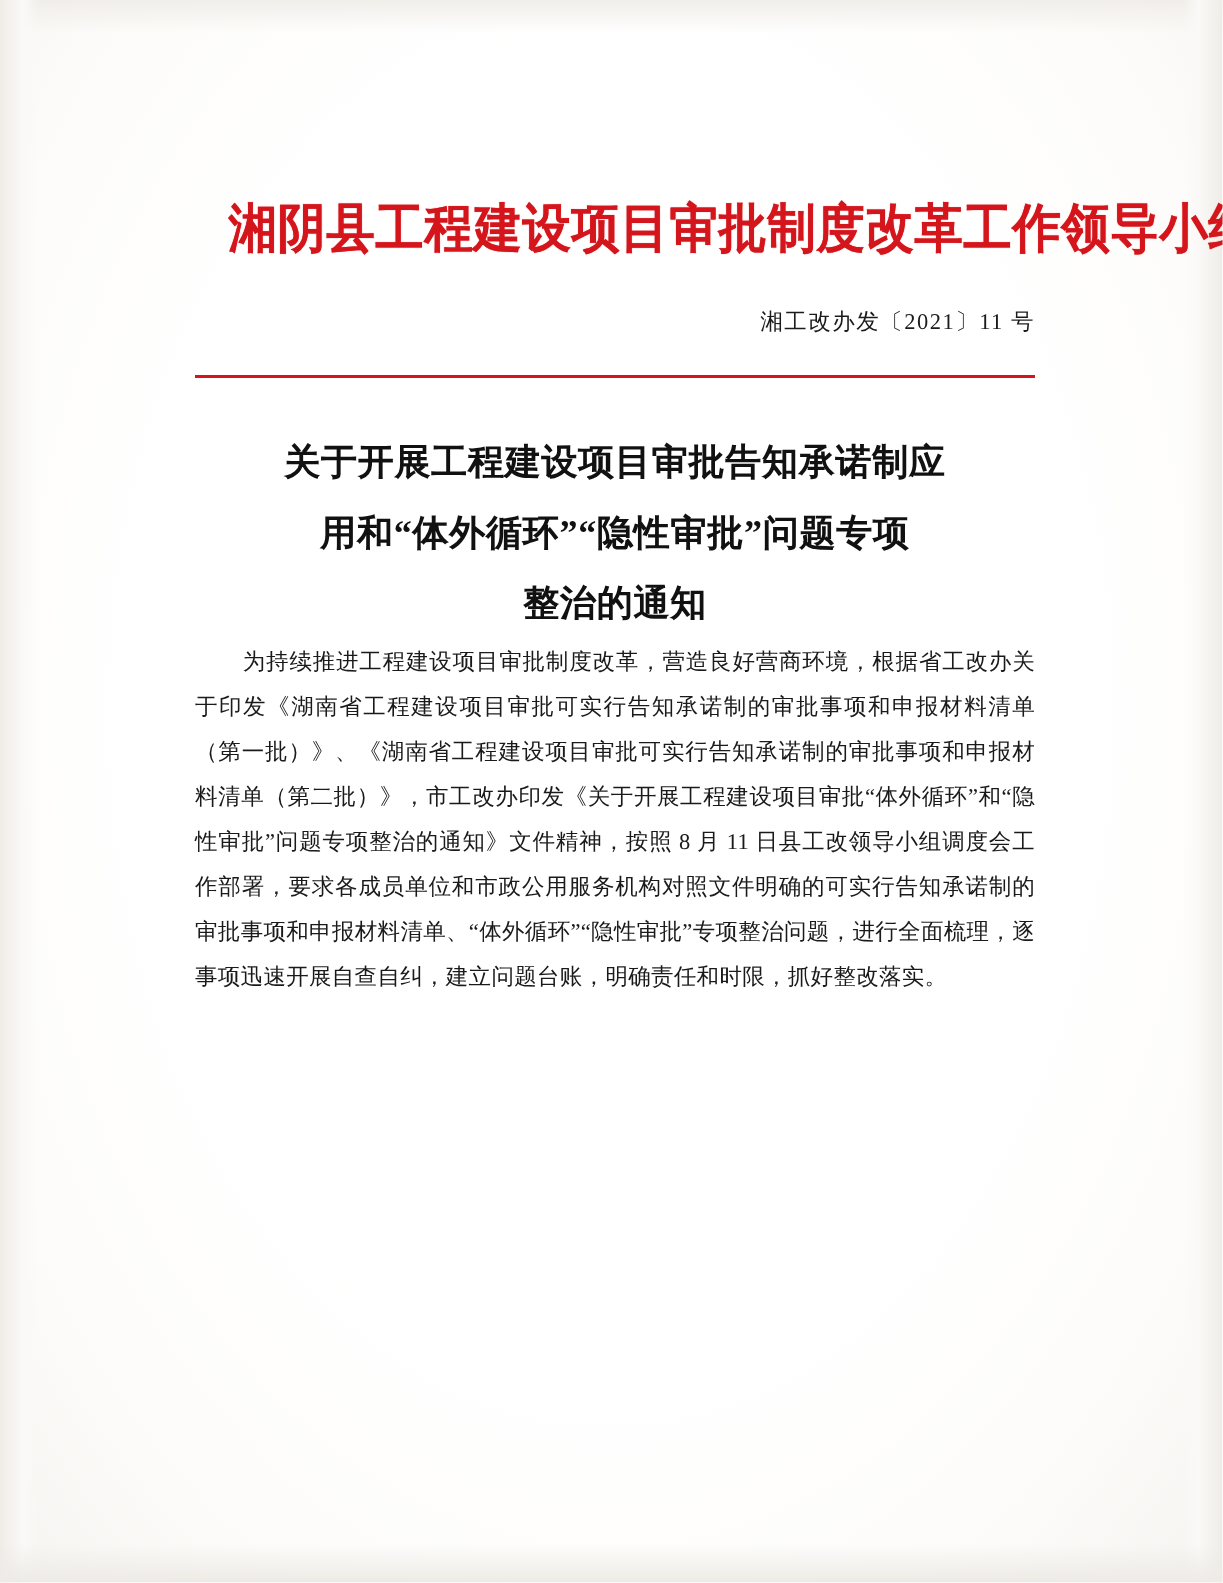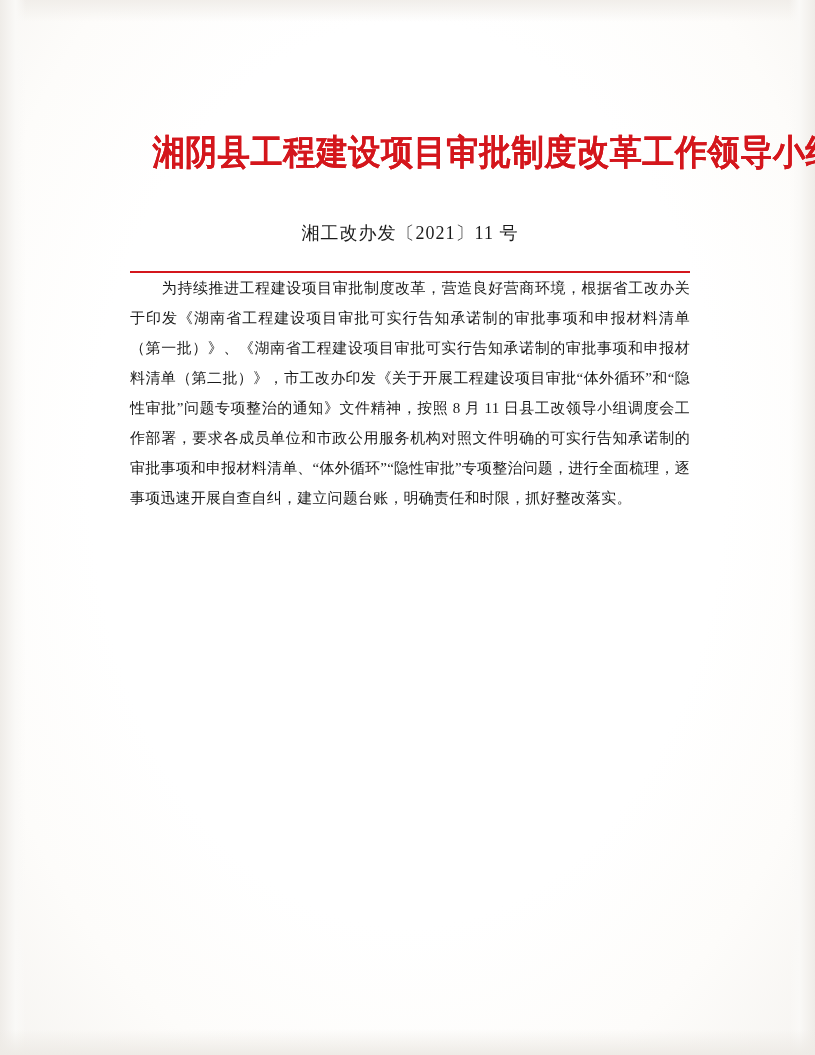--- a/index.html
+++ b/index.html
@@ -70,23 +70,23 @@
     letter-spacing: 0.5px;
     line-height: 1.22;
     white-space: nowrap;
     transform: scaleX(0.92);
     transform-origin: center;
     text-shadow: 0 0 0.6px #d4161c;
   }
 
   
   .doc-number {
-    margin-top: 46px;
-    text-align: center;
-    font-size: 18px;
+    margin-top: 30px;
+    text-align: right;
+    font-size: 15px;
     letter-spacing: 1px;
     color: #1b1b1b;
   }
 
   
   .red-rule {
     margin-top: 26px;
     height: 2.5px;
     background: #d4161c;
     width: 100%;
@@ -136,18 +136,23 @@
   <div class="paper-edge-bottom"></div>
 
   <div class="content">
 
     <div class="letterhead">湘阴县工程建设项目审批制度改革工作领导小组办公室</div>
 
     <div class="doc-number">湘工改办发〔2021〕11 号</div>
 
     <div class="red-rule"></div>
 
+    <div class="doc-title">
+      <span class="tline">关于开展工程建设项目审批告知承诺制应</span>
+      <span class="tline">用和“体外循环”“隐性审批”问题专项</span>
+      <span class="tline">整治的通知</span>
+    </div>
 
 
     <div class="body-para"><span class="indent"></span><span>为持续推进工程建设项目审批制度改革，营造良好营商环境，根据省工改办关于印发《湖南省工程建设项目审批可实行告知承诺制的审批事项和申报材料清单（第一批）》、《湖南省工程建设项目审批可实行告知承诺制的审批事项和申报材料清单（第二批）》，市工改办印发《关于开展工程建设项目审批“体外循环”和“隐性审批”问题专项整治的通知》文件精神，按照 8 月 11 日县工改领导小组调度会工作部署，要求各成员单位和市政公用服务机构对照文件明确的可实行告知承诺制的审批事项和申报材料清单、“体外循环”“隐性审批”专项整治问题，进行全面梳理，逐事项迅速开展自查自纠，建立问题台账，明确责任和时限，抓好整改落实。</span></div>
 
   </div>
 </div>
 
 </body></html>

